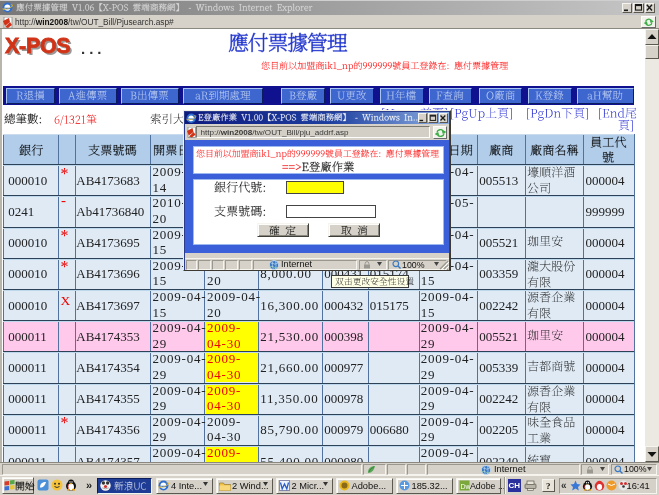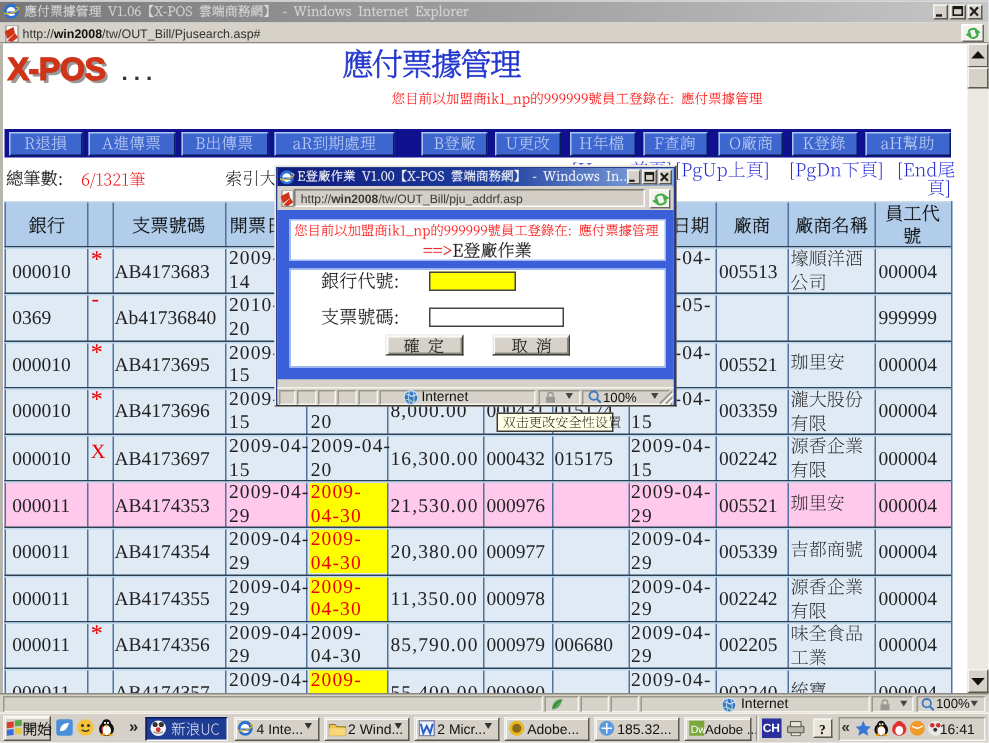--- a/index.html
+++ b/index.html
@@ -713,21 +713,21 @@
   </svg>
 <svg style="position:absolute;left:526.6px;top:182.2px;overflow:visible;" width="24.20" height="12.10" viewBox="0 -880 2000 1000">
     <g transform="scale(1,-1)">
       <g fill="#222">
         <use href="#q118" x="0"></use>
         <use href="#q119" x="1000"></use>
       </g>
     </g>
   </svg>
 <div style="position:absolute;left:585.6px;top:172.8px;white-space:nowrap;font:13px &quot;Liberation Serif&quot;,serif;color:#222;">000004</div>
-<div style="position:absolute;left:8.2px;top:204.0px;white-space:nowrap;font:13px &quot;Liberation Serif&quot;,serif;color:#222;">0369</div>
+<div style="position:absolute;left:8.2px;top:204.0px;white-space:nowrap;font:13px &quot;Liberation Serif&quot;,serif;color:#222;">0241</div>
 <div style="position:absolute;left:61.0px;top:191.8px;white-space:nowrap;font:15px &quot;Liberation Serif&quot;,serif;color:#e00;">-</div>
 <div style="position:absolute;left:76.3px;top:204.0px;white-space:nowrap;font:13px &quot;Liberation Serif&quot;,serif;color:#222;">Ab41736840</div>
 <div style="position:absolute;left:152.6px;top:195.3px;white-space:nowrap;font:13px &quot;Liberation Serif&quot;,serif;color:#222;letter-spacing:0.75px;">2010-05-</div>
 <div style="position:absolute;left:152.6px;top:210.9px;white-space:nowrap;font:13px &quot;Liberation Serif&quot;,serif;color:#222;letter-spacing:0.75px;">20</div>
 <div style="position:absolute;left:207.1px;top:195.3px;white-space:nowrap;font:13px &quot;Liberation Serif&quot;,serif;color:#222;letter-spacing:0.75px;color:#222;">2010-05-</div>
 <div style="position:absolute;left:207.1px;top:210.9px;white-space:nowrap;font:13px &quot;Liberation Serif&quot;,serif;color:#222;letter-spacing:0.75px;color:#222;">25</div>
 <div style="position:absolute;left:260.3px;top:204.0px;white-space:nowrap;font:13px &quot;Liberation Serif&quot;,serif;color:#222;letter-spacing:0.75px;">1,000.00</div>
 <div style="position:absolute;left:420.7px;top:195.3px;white-space:nowrap;font:13px &quot;Liberation Serif&quot;,serif;color:#222;letter-spacing:0.75px;">2009-05-</div>
 <div style="position:absolute;left:420.7px;top:210.9px;white-space:nowrap;font:13px &quot;Liberation Serif&quot;,serif;color:#222;letter-spacing:0.75px;">20</div>
 <div style="position:absolute;left:585.6px;top:204.0px;white-space:nowrap;font:13px &quot;Liberation Serif&quot;,serif;color:#222;">999999</div>
@@ -817,41 +817,41 @@
     </g>
   </svg>
 <div style="position:absolute;left:585.6px;top:297.6px;white-space:nowrap;font:13px &quot;Liberation Serif&quot;,serif;color:#222;">000004</div>
 <div style="position:absolute;left:8.2px;top:328.9px;white-space:nowrap;font:13px &quot;Liberation Serif&quot;,serif;color:#222;">000011</div>
 <div style="position:absolute;left:76.3px;top:328.9px;white-space:nowrap;font:13px &quot;Liberation Serif&quot;,serif;color:#222;">AB4174353</div>
 <div style="position:absolute;left:152.6px;top:320.2px;white-space:nowrap;font:13px &quot;Liberation Serif&quot;,serif;color:#222;letter-spacing:0.75px;">2009-04-</div>
 <div style="position:absolute;left:152.6px;top:335.8px;white-space:nowrap;font:13px &quot;Liberation Serif&quot;,serif;color:#222;letter-spacing:0.75px;">29</div>
 <div style="position:absolute;left:207.1px;top:320.2px;white-space:nowrap;font:13px &quot;Liberation Serif&quot;,serif;color:#222;letter-spacing:0.75px;color:#e00;">2009-</div>
 <div style="position:absolute;left:207.1px;top:335.8px;white-space:nowrap;font:13px &quot;Liberation Serif&quot;,serif;color:#222;letter-spacing:0.75px;color:#e00;">04-30</div>
 <div style="position:absolute;left:260.3px;top:328.9px;white-space:nowrap;font:13px &quot;Liberation Serif&quot;,serif;color:#222;letter-spacing:0.75px;">21,530.00</div>
-<div style="position:absolute;left:324.3px;top:328.9px;white-space:nowrap;font:13px &quot;Liberation Serif&quot;,serif;color:#222;">000976</div>
+<div style="position:absolute;left:324.3px;top:328.9px;white-space:nowrap;font:13px &quot;Liberation Serif&quot;,serif;color:#222;">000398</div>
 <div style="position:absolute;left:420.7px;top:320.2px;white-space:nowrap;font:13px &quot;Liberation Serif&quot;,serif;color:#222;letter-spacing:0.75px;">2009-04-</div>
 <div style="position:absolute;left:420.7px;top:335.8px;white-space:nowrap;font:13px &quot;Liberation Serif&quot;,serif;color:#222;letter-spacing:0.75px;">29</div>
 <div style="position:absolute;left:479.3px;top:328.9px;white-space:nowrap;font:13px &quot;Liberation Serif&quot;,serif;color:#222;">005521</div>
 <svg style="position:absolute;left:526.6px;top:328.9px;overflow:visible;" width="36.30" height="12.10" viewBox="0 -880 3000 1000">
     <g transform="scale(1,-1)">
       <g fill="#222">
         <use href="#q120" x="0"></use>
         <use href="#q121" x="1000"></use>
         <use href="#q122" x="2000"></use>
       </g>
     </g>
   </svg>
 <div style="position:absolute;left:585.6px;top:328.9px;white-space:nowrap;font:13px &quot;Liberation Serif&quot;,serif;color:#222;">000004</div>
 <div style="position:absolute;left:8.2px;top:360.0px;white-space:nowrap;font:13px &quot;Liberation Serif&quot;,serif;color:#222;">000011</div>
 <div style="position:absolute;left:76.3px;top:360.0px;white-space:nowrap;font:13px &quot;Liberation Serif&quot;,serif;color:#222;">AB4174354</div>
 <div style="position:absolute;left:152.6px;top:351.3px;white-space:nowrap;font:13px &quot;Liberation Serif&quot;,serif;color:#222;letter-spacing:0.75px;">2009-04-</div>
 <div style="position:absolute;left:152.6px;top:366.9px;white-space:nowrap;font:13px &quot;Liberation Serif&quot;,serif;color:#222;letter-spacing:0.75px;">29</div>
 <div style="position:absolute;left:207.1px;top:351.3px;white-space:nowrap;font:13px &quot;Liberation Serif&quot;,serif;color:#222;letter-spacing:0.75px;color:#e00;">2009-</div>
 <div style="position:absolute;left:207.1px;top:366.9px;white-space:nowrap;font:13px &quot;Liberation Serif&quot;,serif;color:#222;letter-spacing:0.75px;color:#e00;">04-30</div>
-<div style="position:absolute;left:260.3px;top:360.0px;white-space:nowrap;font:13px &quot;Liberation Serif&quot;,serif;color:#222;letter-spacing:0.75px;">20,380.00</div>
+<div style="position:absolute;left:260.3px;top:360.0px;white-space:nowrap;font:13px &quot;Liberation Serif&quot;,serif;color:#222;letter-spacing:0.75px;">21,660.00</div>
 <div style="position:absolute;left:324.3px;top:360.0px;white-space:nowrap;font:13px &quot;Liberation Serif&quot;,serif;color:#222;">000977</div>
 <div style="position:absolute;left:420.7px;top:351.3px;white-space:nowrap;font:13px &quot;Liberation Serif&quot;,serif;color:#222;letter-spacing:0.75px;">2009-04-</div>
 <div style="position:absolute;left:420.7px;top:366.9px;white-space:nowrap;font:13px &quot;Liberation Serif&quot;,serif;color:#222;letter-spacing:0.75px;">29</div>
 <div style="position:absolute;left:479.3px;top:360.0px;white-space:nowrap;font:13px &quot;Liberation Serif&quot;,serif;color:#222;">005339</div>
 <svg style="position:absolute;left:526.6px;top:360.1px;overflow:visible;" width="48.40" height="12.10" viewBox="0 -880 4000 1000">
     <g transform="scale(1,-1)">
       <g fill="#222">
         <use href="#q132" x="0"></use>
         <use href="#q133" x="1000"></use>
         <use href="#q19" x="2000"></use>

